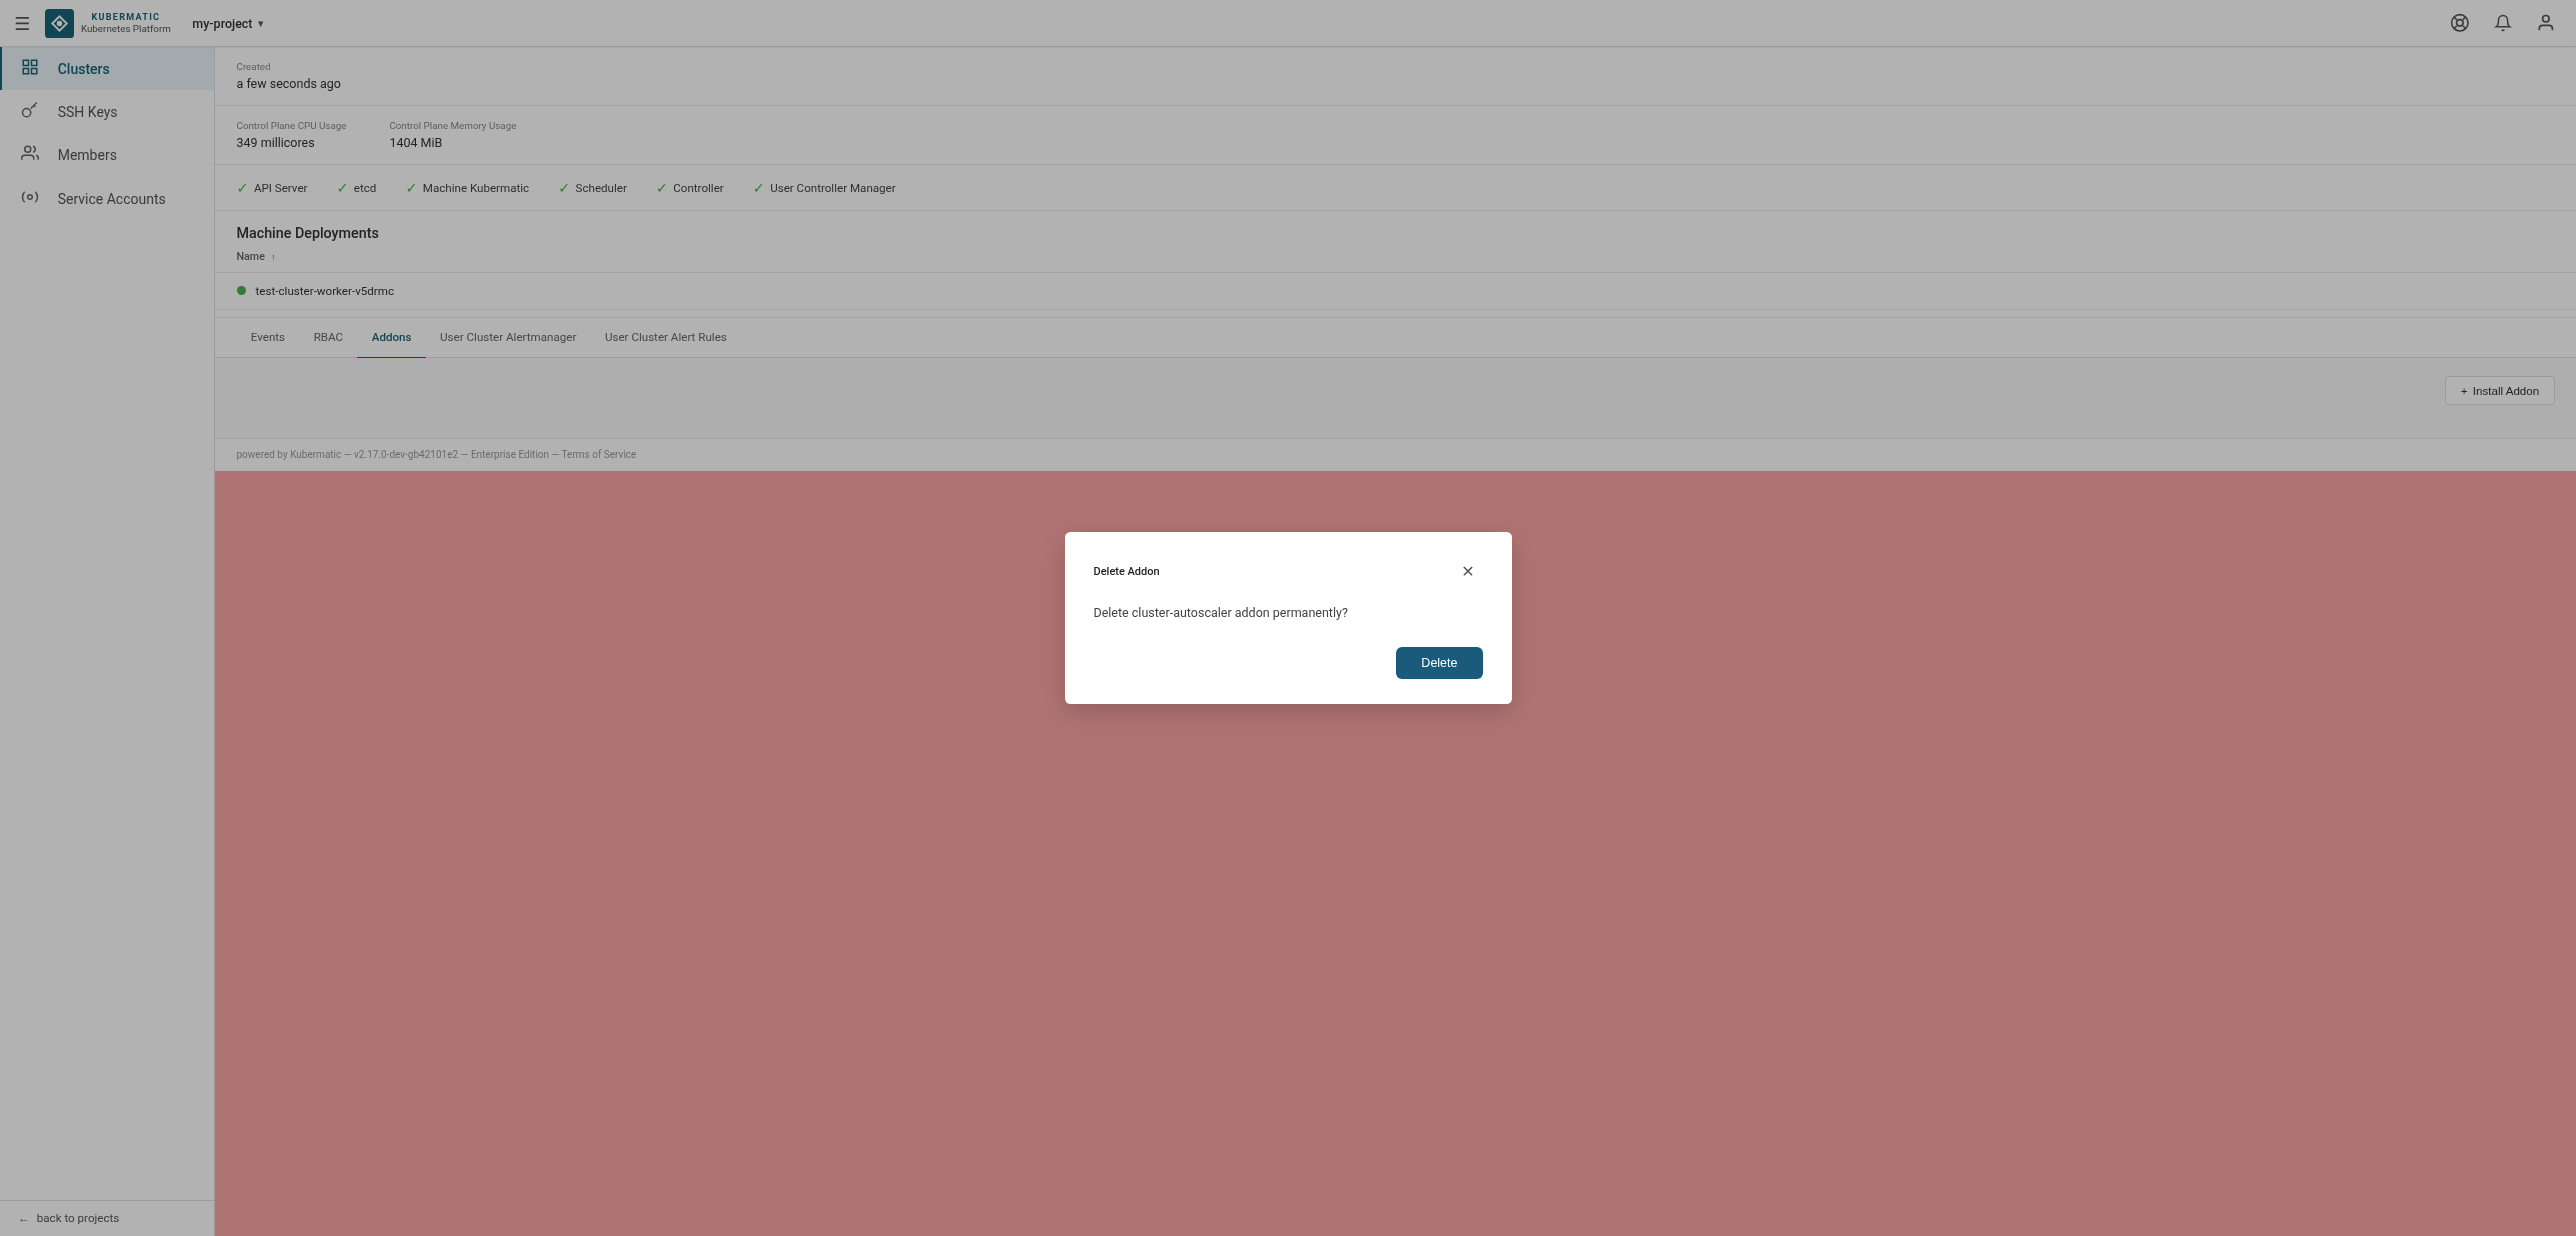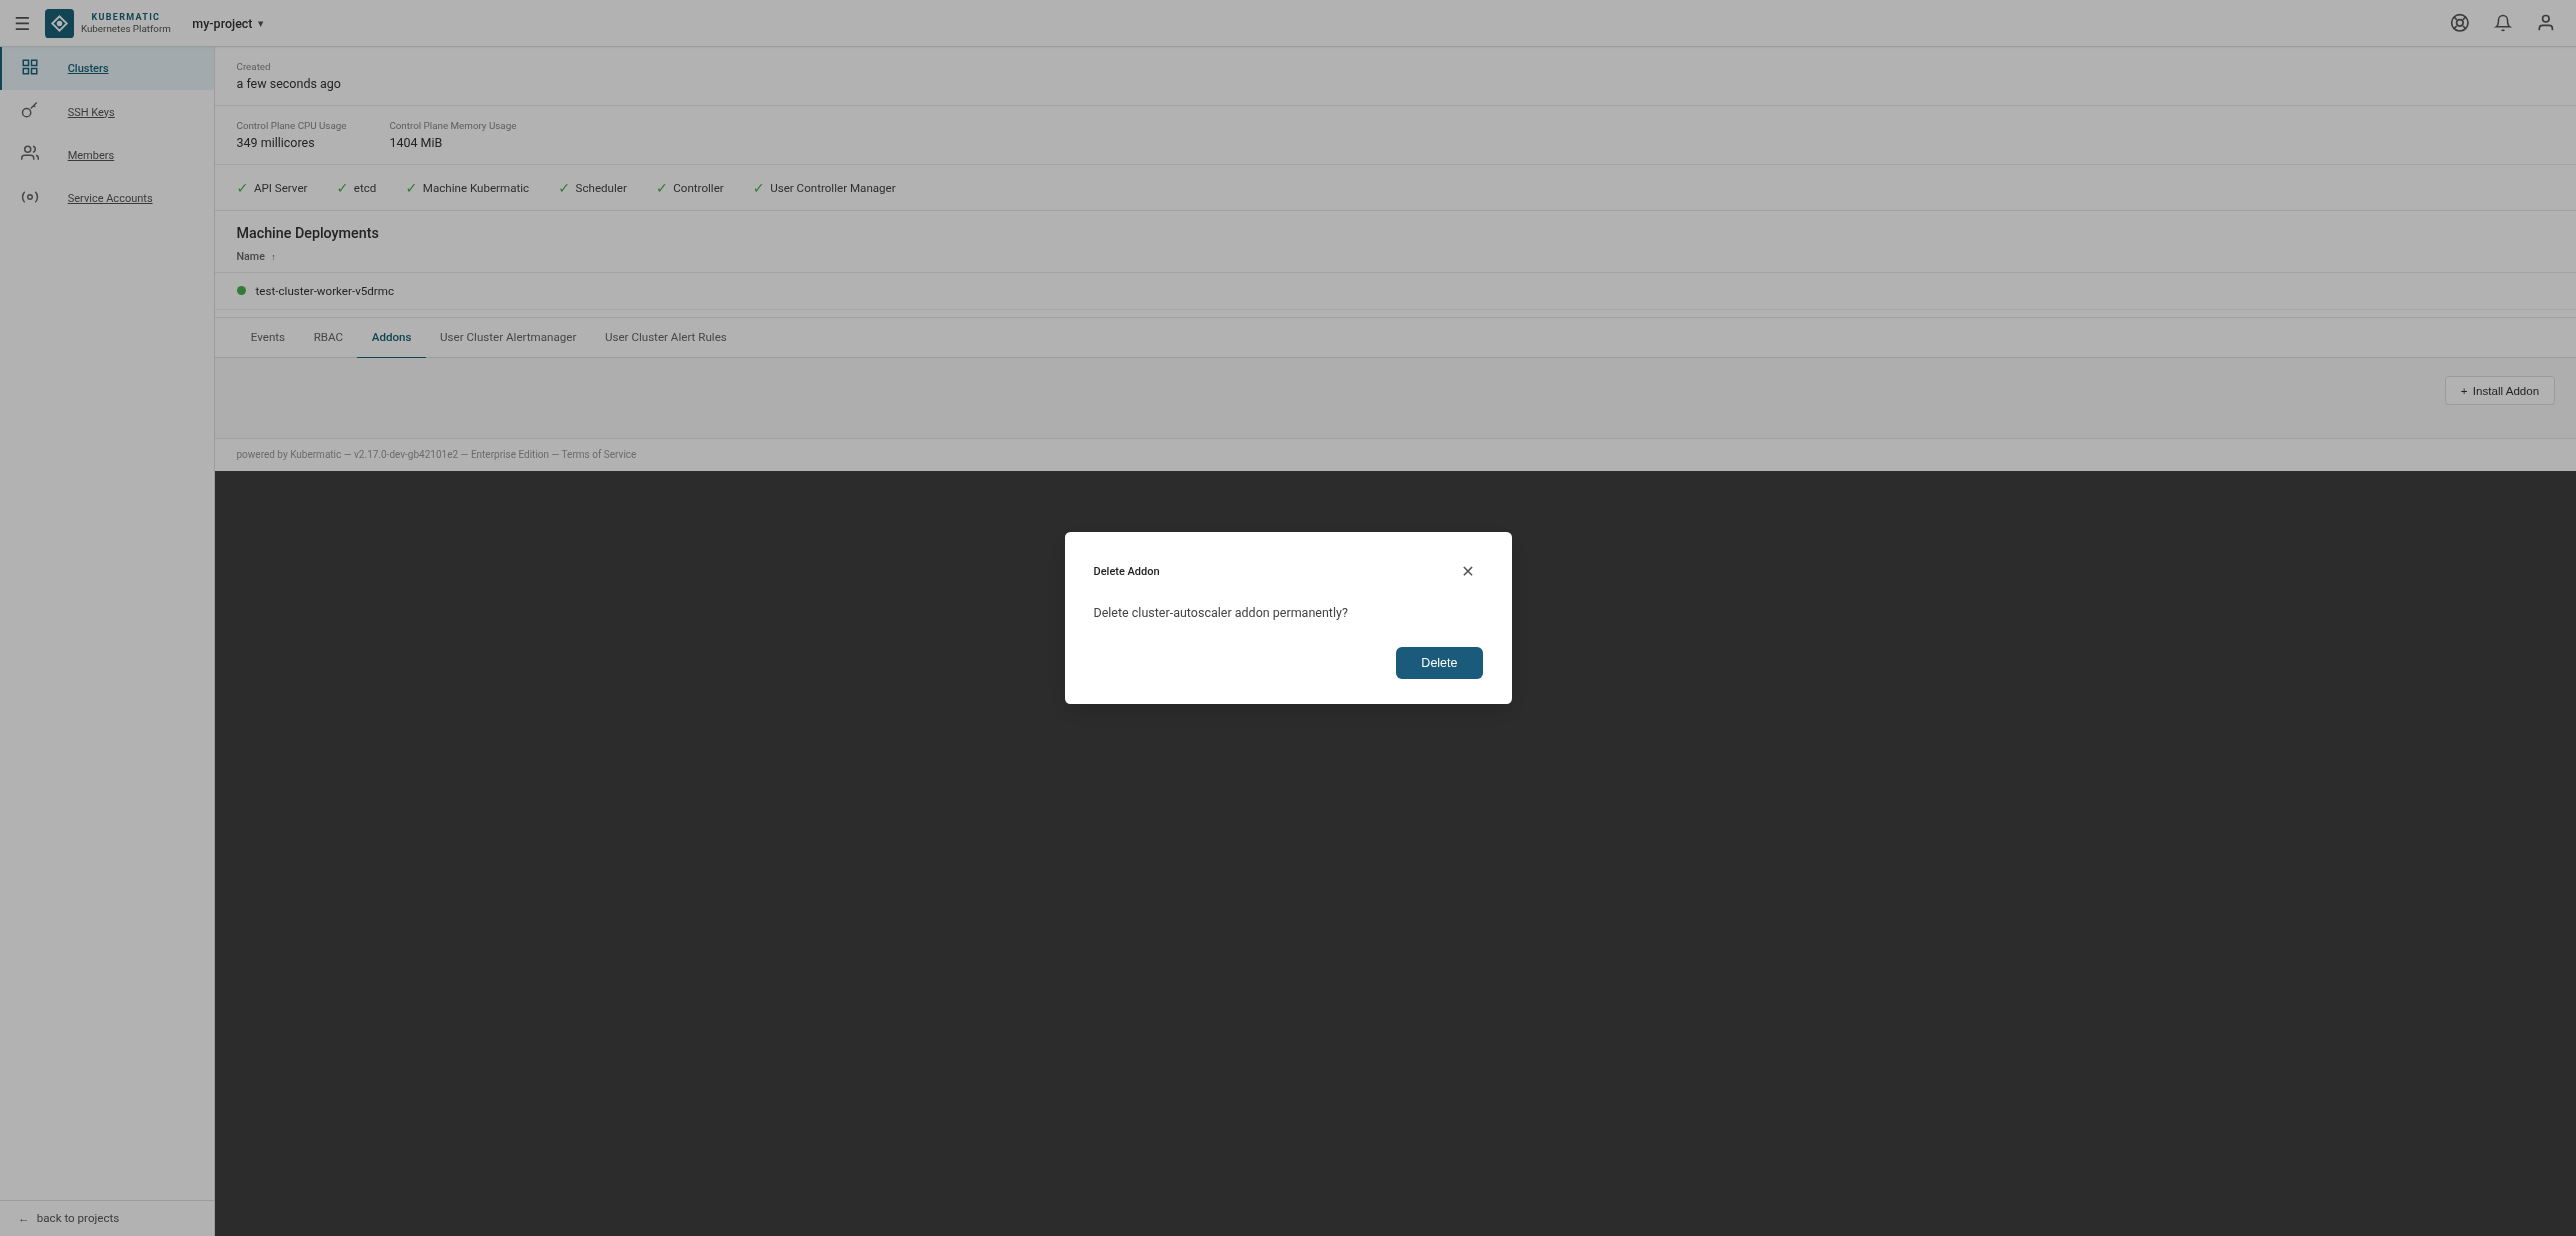--- a/index.html
+++ b/index.html
@@ -103,28 +103,27 @@
       background: #fff;
       border-right: 0.9px solid #e0e0e0;
       display: flex;
       flex-direction: column;
       flex-shrink: 0;
       overflow-y: auto;
     }
     .sidebar-item {
       display: flex;
       align-items: center;
-      gap: 28px;
+      gap: 18px;
       padding: 10.7px 18px;
       cursor: pointer;
       color: #555;
-      font-size: 11px;
+      font-size: 14px;
       border-left: 2.7px solid transparent;
       transition: background 0.2s;
-      text-decoration: underline;
     }
     .sidebar-item.active {
       background: #e8f4f8;
       color: #1a6478;
       border-left-color: #1a6478;
       font-weight: 500;
     }
     .sidebar-item-icon {
       font-size: 16px;
       width: 19.7px;
@@ -142,21 +141,21 @@
       color: #555;
       font-size: 11.6px;
     }
 
     
     .main-content {
       flex: 1;
       overflow-y: auto;
       padding: 0;
       position: relative;
-      background: #404040;
+      background: #fca5a5;
     }
 
     
     .content-section {
       background: #fff;
       margin: 0;
       padding: 14.3px 21.5px;
       border-bottom: 0.9px solid #e8e8e8;
     }
 

